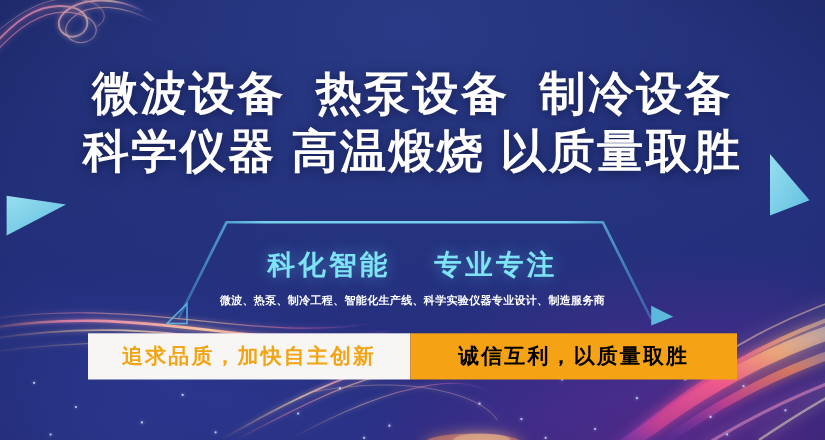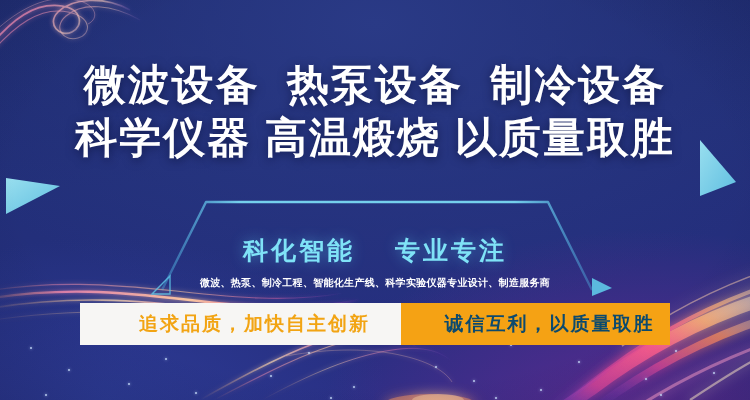--- a/index.html
+++ b/index.html
@@ -79,21 +79,21 @@
     letter-spacing: 2px;
     white-space: pre;
     text-shadow: 0 2px 10px rgba(6,10,40,.55);
   }
 
   
   .slogan-wrap {
     position: absolute;
     left: 0;
     right: 0;
-    top: 216px;
+    top: 206px;
     height: 92px;
     z-index: 5;
   }
   .slogan-text {
     position: absolute;
     left: 0;
     right: 0;
     top: 18px;
     text-align: center;
     color: #7fe3f7;
@@ -128,31 +128,30 @@
   }
   .pill {
     display: flex;
     align-items: center;
     justify-content: center;
     height: 100%;
     white-space: pre;
     font-weight: 700;
     letter-spacing: 2px;
     font-size: 19px;
-    padding-left: 28px;
   }
   .pill-light {
     flex: 0 0 293px;
     background: #f7f6f4;
     color: #f2a413;
   }
   .pill-orange {
     flex: 1 1 auto;
     background: #f5a214;
-    color: #0c4a6e;
+    color: #000000;
     font-family: Liberation Mono, monospace;
   }
 </style>
 </head>
 <body>
 
 <div id="banner">
 
   <div class="bg-base"></div>
 

